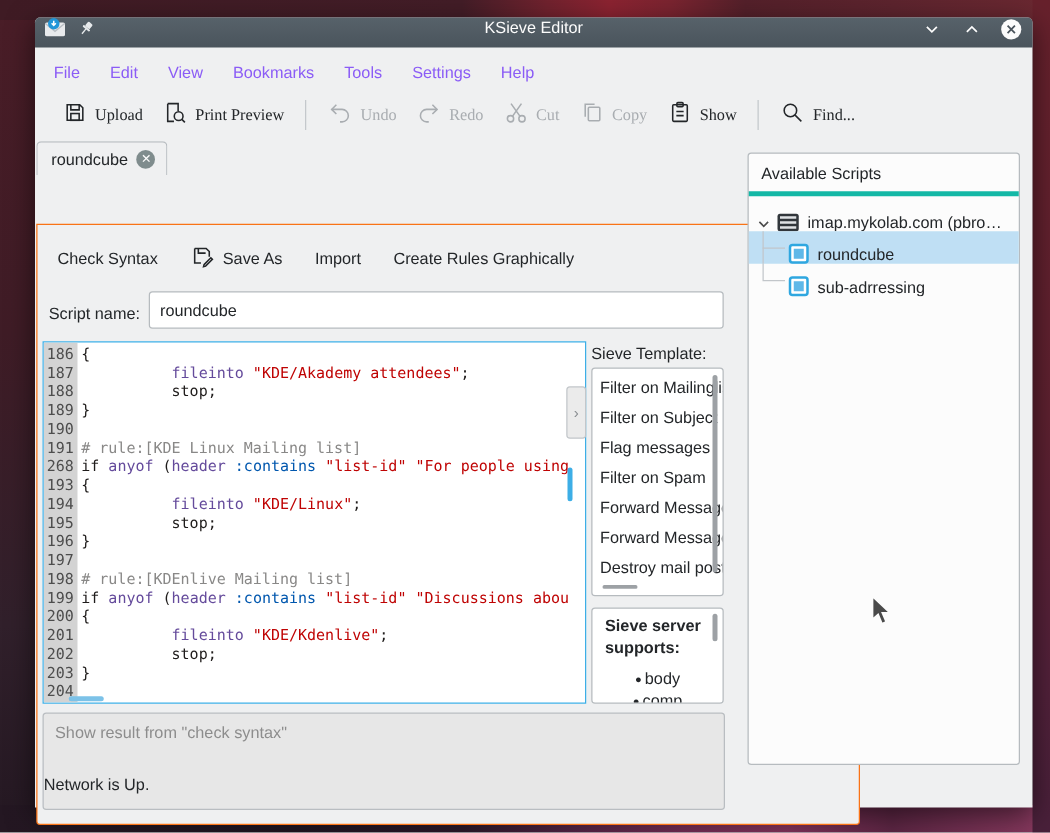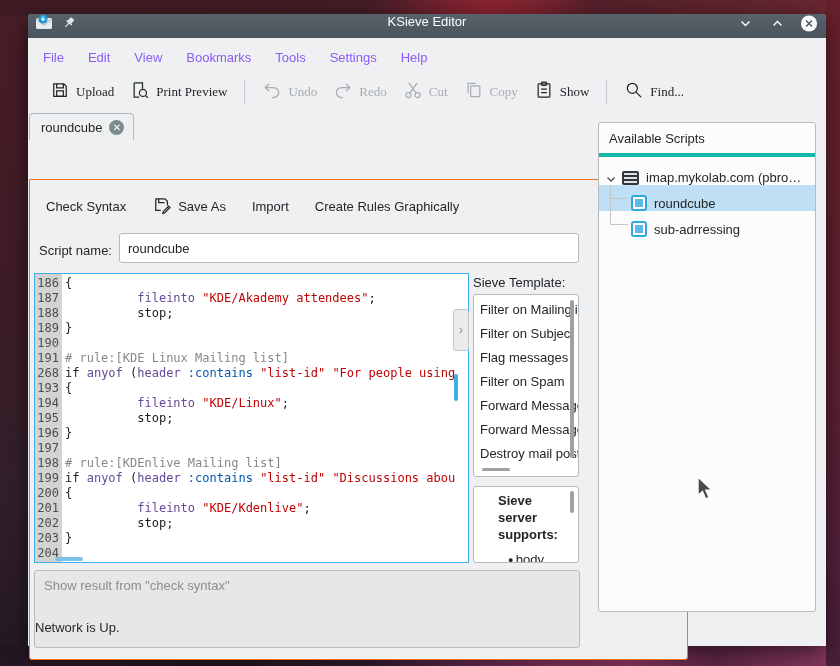--- a/index.html
+++ b/index.html
@@ -90,21 +90,21 @@
   #template-list { position:absolute; left:443px; top:114px; width:106px; height:183px;
     background:#fff; border:1px solid #b6bbbf; border-radius:3px; overflow:hidden;
     font-size:13px; color:#232629; padding-top:3px; }
   #template-list .tpl-item { height:24px; line-height:24px; padding-left:6px; white-space:nowrap; overflow:hidden; }
   #tpl-vscroll { position:absolute; left:540px; top:120px; width:4px; height:158px; background:#9da1a5; border-radius:2px; }
   #tpl-hscroll { position:absolute; left:452px; top:288px; width:28px; height:3px; background:#9da1a5; border-radius:2px; }
 
   
   #server-box { position:absolute; left:443px; top:306px; width:106px; height:77px;
     background:#fff; border:1px solid #b6bbbf; border-radius:3px; overflow:hidden;
-    font-size:13px; color:#232629; padding:5px 24px; }
+    font-size:13px; color:#232629; padding:5px 10px; }
   #server-box .sb-title { font-weight:bold; line-height:17px; margin-bottom:8px; }
   #server-box ul { list-style:none; text-align:center; }
   #server-box li { line-height:17px; }
   #server-box li::before { content:"● "; font-size:9px; vertical-align:1px; }
   #sb-vscroll { position:absolute; left:540px; top:311px; width:4px; height:22px; background:#9da1a5; border-radius:2px; }
 
   
   #result-box { position:absolute; left:4px; top:390px; width:546px; height:78px;
     background:#e7e7e7; border:1px solid #b9bdc1; border-radius:3px;
     font-size:13px; color:#8d8d8d; padding:7px 9px; }

